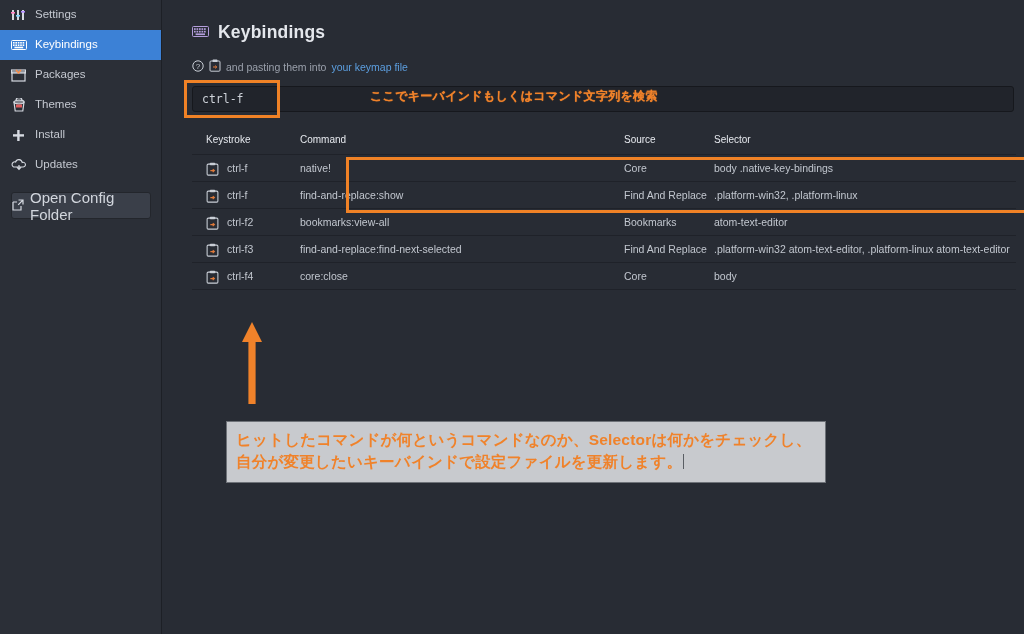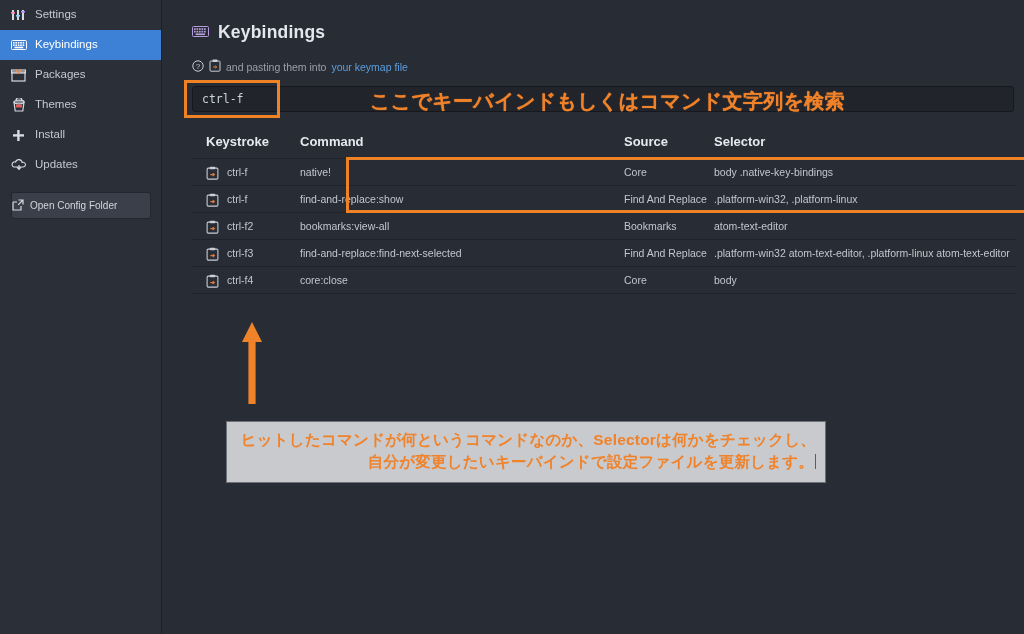--- a/index.html
+++ b/index.html
@@ -38,22 +38,22 @@
   .nav-ico svg { display: block; }
   .nav-label { line-height: 1; }
 
   .cfg-btn-wrap { padding: 12px 11px 0 11px; }
   #cfg-btn {
     width: 140px; height: 27px;
     background: #3a3f49;
     border: 1px solid #23262c;
     border-radius: 3px;
     color: #d2d6dd;
-    font-size: 10px;
-    display: flex; align-items: center; justify-content: flex-start;
+    font-size: 15px;
+    display: flex; align-items: center; justify-content: center;
     gap: 6px;
     cursor: pointer;
     user-select: none;
   }
 
   
   #main {
     flex: 1 1 auto;
     height: 634px;
     background: #282c34;
@@ -91,22 +91,22 @@
     width: 96px; height: 38px;
     border: 3px solid #f08226;
     pointer-events: none;
   }
 
   
   #kb-table { width: 824px; border-collapse: collapse; position: relative; }
   #kb-table th {
     text-align: left;
     color: #e6e9ee;
-    font-size: 13px;
-    font-weight: bold;
+    font-size: 10px;
+    font-weight: normal;
     padding: 0 0 9px 0;
     border-bottom: 1px solid #1f2229;
     white-space: nowrap;
   }
   #kb-table td {
     color: #c2c7cf;
     font-size: 10.5px;
     height: 27px;
     padding: 0;
     border-bottom: 1px solid #1f2229;
@@ -128,42 +128,41 @@
     border: 3px solid #f08226;
     pointer-events: none;
     z-index: 5;
   }
 
   
   #anno-top {
     position: absolute;
     left: 370px; top: 88px;
     color: #f0822a;
-    font-size: 20px;
+    font-size: 12px;
     font-weight: bold;
     letter-spacing: .3px;
     white-space: nowrap;
     text-shadow: 0 0 1px #f0822a;
     z-index: 6;
   }
   #anno-arrow {
     position: absolute;
     left: 236px; top: 318px;
     width: 32px; height: 88px;
     z-index: 6;
   }
   #anno-box {
     position: absolute;
     left: 226px; top: 421px;
     width: 600px;
     background: #c8cace;
     border: 1px solid #6e7278;
     padding: 7px 9px 9px 9px;
     z-index: 6;
-    text-align: right;
   }
   #anno-box .line {
     color: #f0822a;
     font-size: 15.5px;
     font-weight: bold;
     line-height: 1.42;
     white-space: nowrap;
     letter-spacing: .2px;
   }
   #anno-box .caret {

